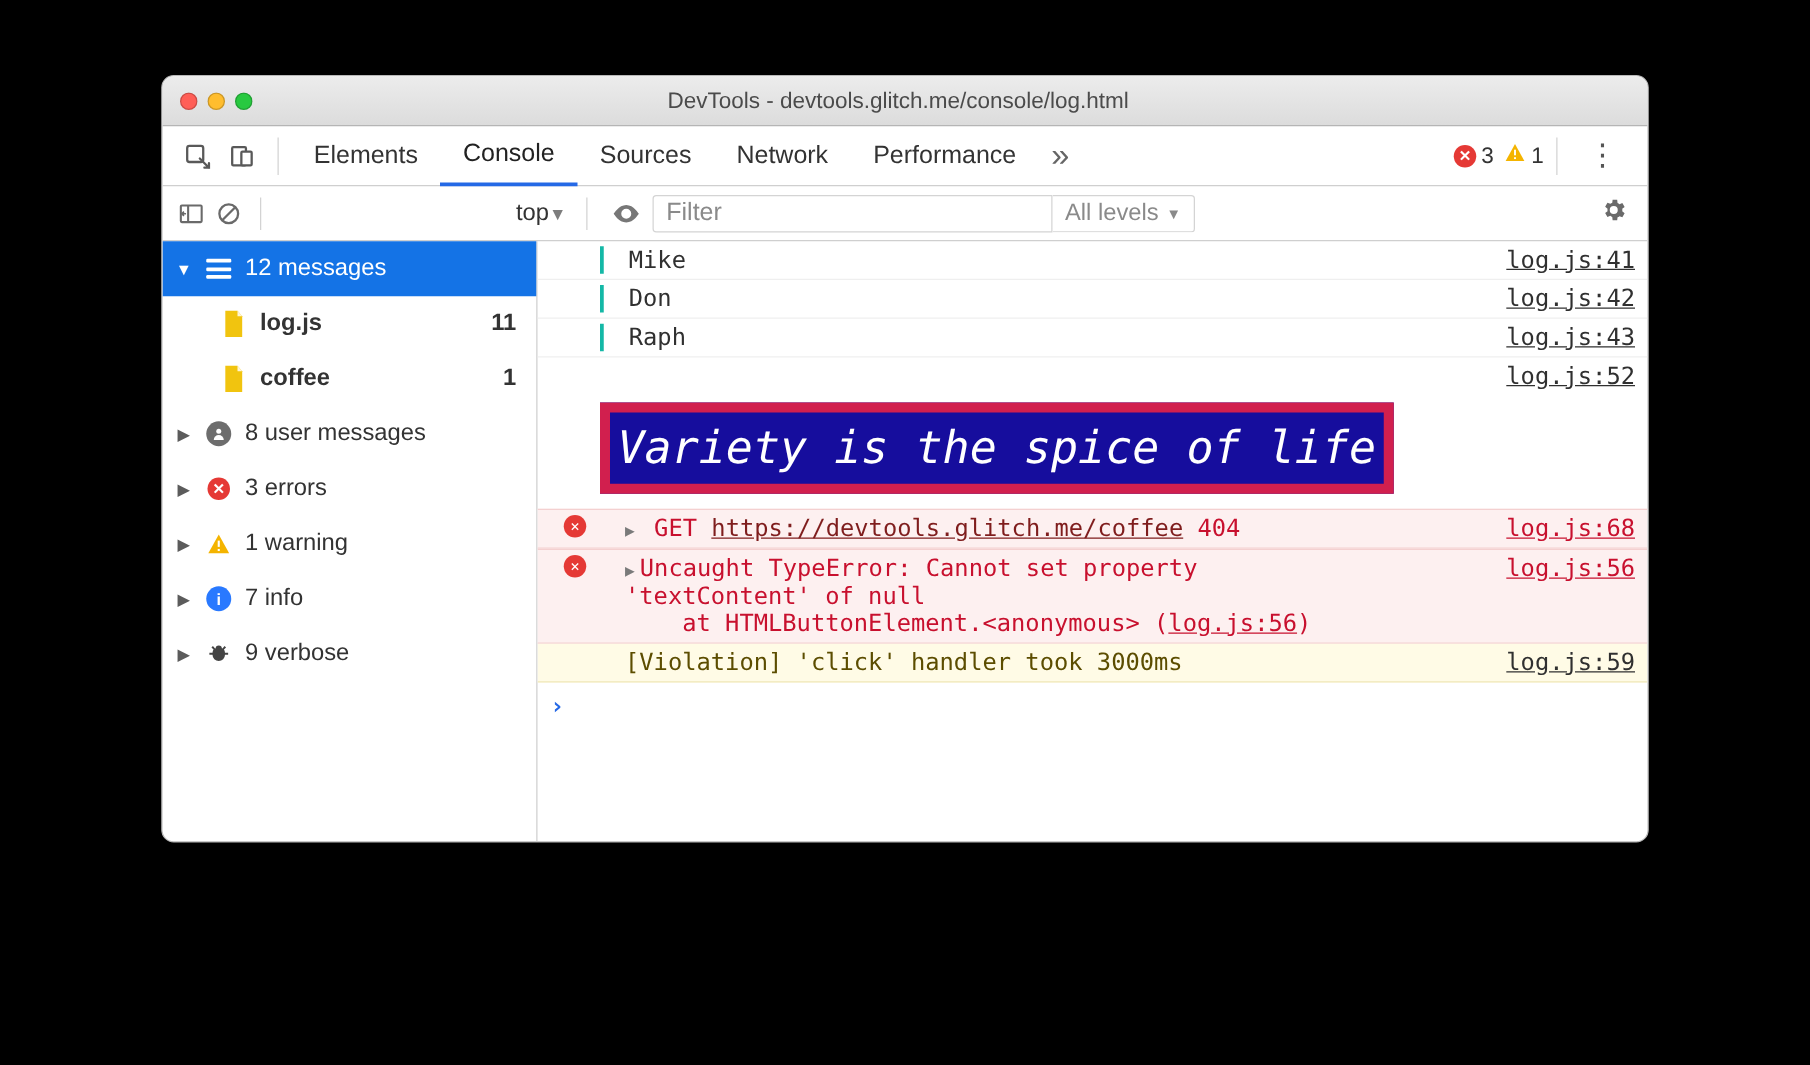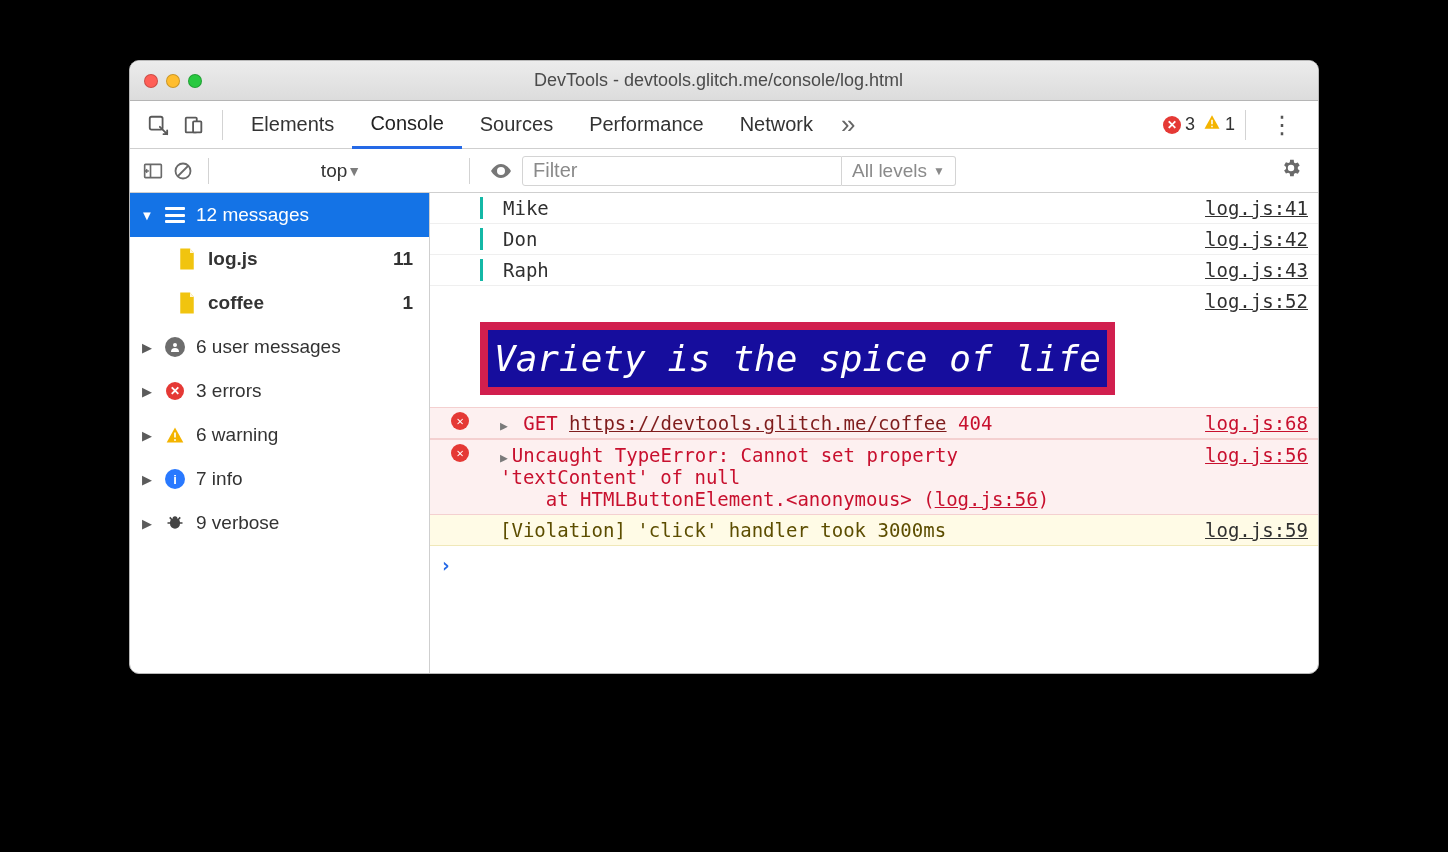--- a/index.html
+++ b/index.html
@@ -62,21 +62,21 @@
 .toolbar {
   height: 44px;
   display: flex;
   align-items: center;
   border-bottom: 1px solid #cfcfcf;
   padding: 0 8px;
   font-size: 19px;
   color: #333;
 }
 .tb-btn { width: 30px; height: 30px; display: flex; align-items: center; justify-content: center; color: #6a6a6a; cursor: pointer; }
-.ctx-select { display: flex; align-items: center; height: 32px; padding: 0 6px 0 10px; color: #333; cursor: pointer; min-width: 240px; justify-content: center; }
+.ctx-select { display: flex; align-items: center; height: 32px; padding: 0 6px 0 10px; color: #333; cursor: pointer; min-width: 240px; justify-content: flex-end; }
 .ctx-select .caret { color: #7d7d7d; font-size: 14px; }
 .eye { color: #777; margin: 0 6px; cursor: pointer; }
 .filter-input {
   height: 30px; width: 320px; border: 1px solid #d4d4d4; border-radius: 3px 0 0 3px;
   padding: 0 10px; font-size: 20px; color: #333;
 }
 .filter-input::placeholder { color: #8a8a8a; }
 .levels {
   height: 30px; display: flex; align-items: center; padding: 0 10px;
   border: 1px solid #d4d4d4; border-left: none; border-radius: 0 3px 3px 0;
@@ -164,24 +164,24 @@
     <div class="tab">
         <span>Elements</span>
       </div>
     <div class="tab active">
         <span>Console</span>
       </div>
     <div class="tab">
         <span>Sources</span>
       </div>
     <div class="tab">
+        <span>Network</span>
+      </div>
+    <div class="tab">
         <span>Performance</span>
-      </div>
-    <div class="tab">
-        <span>Network</span>
       </div>
     <div class="more-chev">»</div>
     <div class="tabs-spacer"></div>
     <div class="badge-group">
       <span class="err-circ">✕</span>
       <span>3</span>
     </div>
     <div class="badge-group" style="margin-left:8px">
       <span class="warn-tri">
         <svg viewBox="0 0 24 24">
@@ -271,39 +271,39 @@
       <div class="side-row">
         <span class="disc">▶</span>
         <span class="ico">
             <span class="user-circ">
               <svg width="12" height="12" viewBox="0 0 24 24" fill="#fff">
                 <circle cx="12" cy="8" r="4"></circle>
                 <path d="M4 22 a8 8 0 0 1 16 0 Z"></path>
               </svg>
             </span>
           </span>
-        <span class="lbl">6 user messages</span>
+        <span class="lbl">8 user messages</span>
       </div>
       <div class="side-row">
         <span class="disc">▶</span>
         <span class="ico">
             <span class="err-circ">✕</span>
           </span>
         <span class="lbl">3 errors</span>
       </div>
       <div class="side-row">
         <span class="disc">▶</span>
         <span class="ico">
             <svg width="20" height="20" viewBox="0 0 24 24">
               <path d="M12 3 L22 21 L2 21 Z" fill="#f4b400"></path>
               <rect x="11" y="9" width="2" height="6" fill="#fff"></rect>
               <rect x="11" y="17" width="2" height="2" fill="#fff"></rect>
             </svg>
           </span>
-        <span class="lbl">6 warning</span>
+        <span class="lbl">1 warning</span>
       </div>
       <div class="side-row">
         <span class="disc">▶</span>
         <span class="ico">
             <span class="info-circ">i</span>
           </span>
         <span class="lbl">7 info</span>
       </div>
       <div class="side-row">
         <span class="disc">▶</span>

